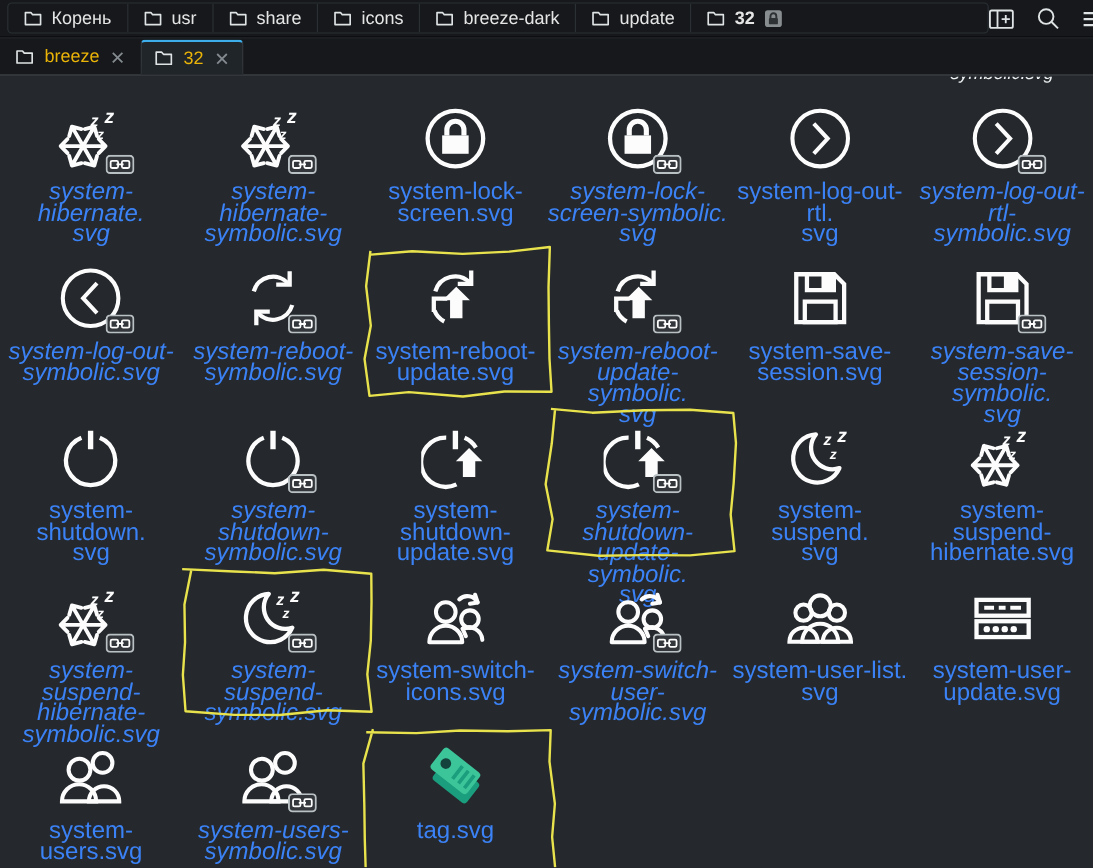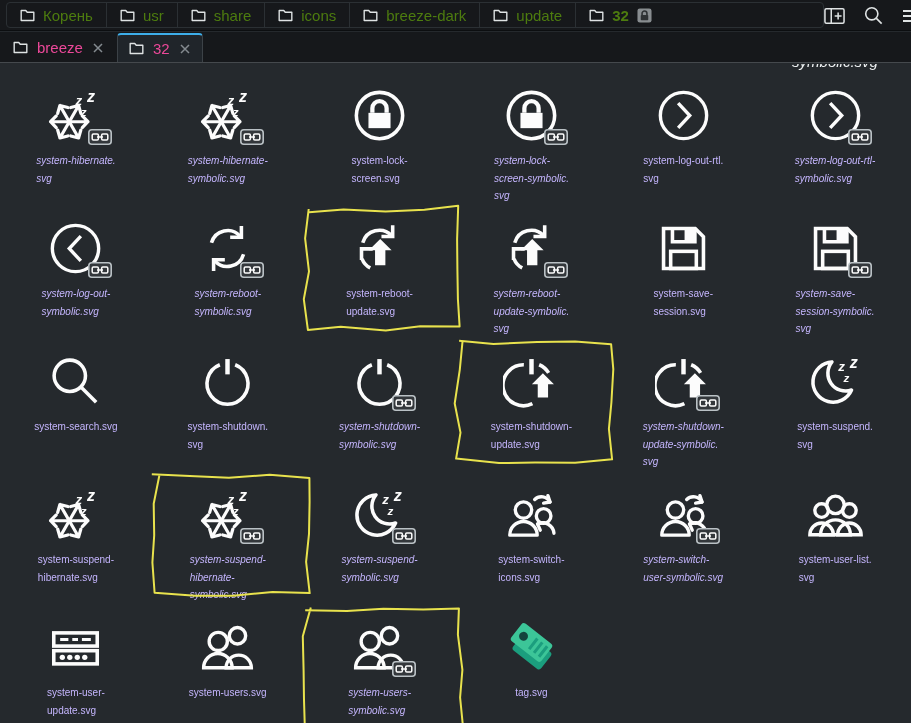--- a/index.html
+++ b/index.html
@@ -14,41 +14,41 @@
     background:#16181b;border-bottom:1px solid #0c0e10;
     display:flex;align-items:stretch;box-sizing:border-box;
   }
   .location{
     display:flex;align-items:stretch;
     border:1px solid #2b3034;border-radius:4px;
     margin:2px 6px;width:818px;box-sizing:border-box;overflow:hidden;
   }
   .crumb{
     display:flex;align-items:center;gap:8px;padding:0 13px;
-    border-right:1px solid #2b3034;color:#4d7c0f;font-size:15px;
+    border-right:1px solid #2b3034;color:#e5e5e5;font-size:15px;
     white-space:nowrap;cursor:default;
   }
   .crumb svg{flex:none;color:#dfe3e4;}
   .crumb.current{font-weight:bold;border-right:none;}
   .crumb-spacer{flex:1;border-right:none;}
   .tb-actions{
     position:absolute;right:0;top:0;height:31px;display:flex;align-items:center;
     gap:19px;padding-right:0;
   }
   .tb-btn{color:#dfe3e4;display:flex;align-items:center;}
   .tb-btn.clip{margin-right:-9px;}
   
   .tabbar{
     position:absolute;top:32px;left:0;width:911px;height:31px;
     background:#16181b;border-bottom:1px solid #45494d;
     display:flex;align-items:flex-end;box-sizing:border-box;
   }
   .tab{
     display:flex;align-items:center;gap:9px;height:29px;padding:0 11px;
-    font-size:15px;color:#ec4899;box-sizing:border-box;margin-left:2px;
+    font-size:15px;color:#eab308;box-sizing:border-box;margin-left:2px;
   }
   .tab .t-folder{color:#dfe3e4;}
   .tab.active{
     background:#20252a;border:1px solid #3c4247;border-bottom:none;
     border-top:2px solid #3daee9;border-radius:4px 4px 0 0;
   }
   .tab .close{color:#848b90;display:flex;align-items:center;}
   
   .content{
     position:absolute;top:64px;left:0;width:911px;height:659px;
@@ -58,22 +58,22 @@
     position:absolute;left:0;top:0;width:911px;
     display:grid;grid-template-columns:repeat(6,1fr);grid-auto-rows:133px;
     padding-top:10px;
   }
   .file-item{display:flex;flex-direction:column;align-items:center;}
   .icon-wrap{position:relative;width:57px;height:57px;margin-top:13px;}
   .icon-wrap svg.main{width:57px;height:57px;display:block;}
   .badge{position:absolute;right:-8px;bottom:-1px;width:24px;height:16px;}
   .badge svg{width:24px;height:16px;display:block;}
   .label{
-    margin-top:8px;font-size:10px;line-height:17.5px;color:#c4b5fd;
-    max-width:151px;
+    margin-top:8px;font-size:20px;line-height:17.5px;color:#3b82f6;
+    text-align:center;max-width:151px;
   }
   .label.symlink{font-style:italic;}
   .clipped-label{
     position:absolute;top:-11px;left:759px;width:152px;text-align:center;
     font-size:15px;line-height:18px;font-style:italic;color:#eef1f2;
   }
   .overlay{position:absolute;left:0;top:0;pointer-events:none;}
 </style>
 </head>
 <body>
@@ -492,33 +492,20 @@
         </div>
         <div class="label symlink">
           <div>system-save-</div>
           <div>session-symbolic.</div>
           <div>svg</div>
         </div>
       </div>
       <div class="file-item">
         <div class="icon-wrap">
           <svg class="main" viewBox="0 0 32 32">
-            <g fill="none" stroke="#fcfcfc" stroke-width="2">
-              <circle cx="12.8" cy="12.8" r="8.8"></circle>
-              <path d="M19.2 19.2 L27.6 27.6"></path>
-            </g>
-          </svg>
-        </div>
-        <div class="label">
-          <div>system-search.svg</div>
-        </div>
-      </div>
-      <div class="file-item">
-        <div class="icon-wrap">
-          <svg class="main" viewBox="0 0 32 32">
             <g fill="none" stroke="#fcfcfc">
               <path stroke-width="2" d="M11.7 6.6 A11.5 11.5 0 1 0 20.3 6.6"></path>
               <path stroke-width="2.5" d="M16 3.4 V12"></path>
             </g>
           </svg>
         </div>
         <div class="label">
           <div>system-shutdown.</div>
           <div>svg</div>
         </div>

